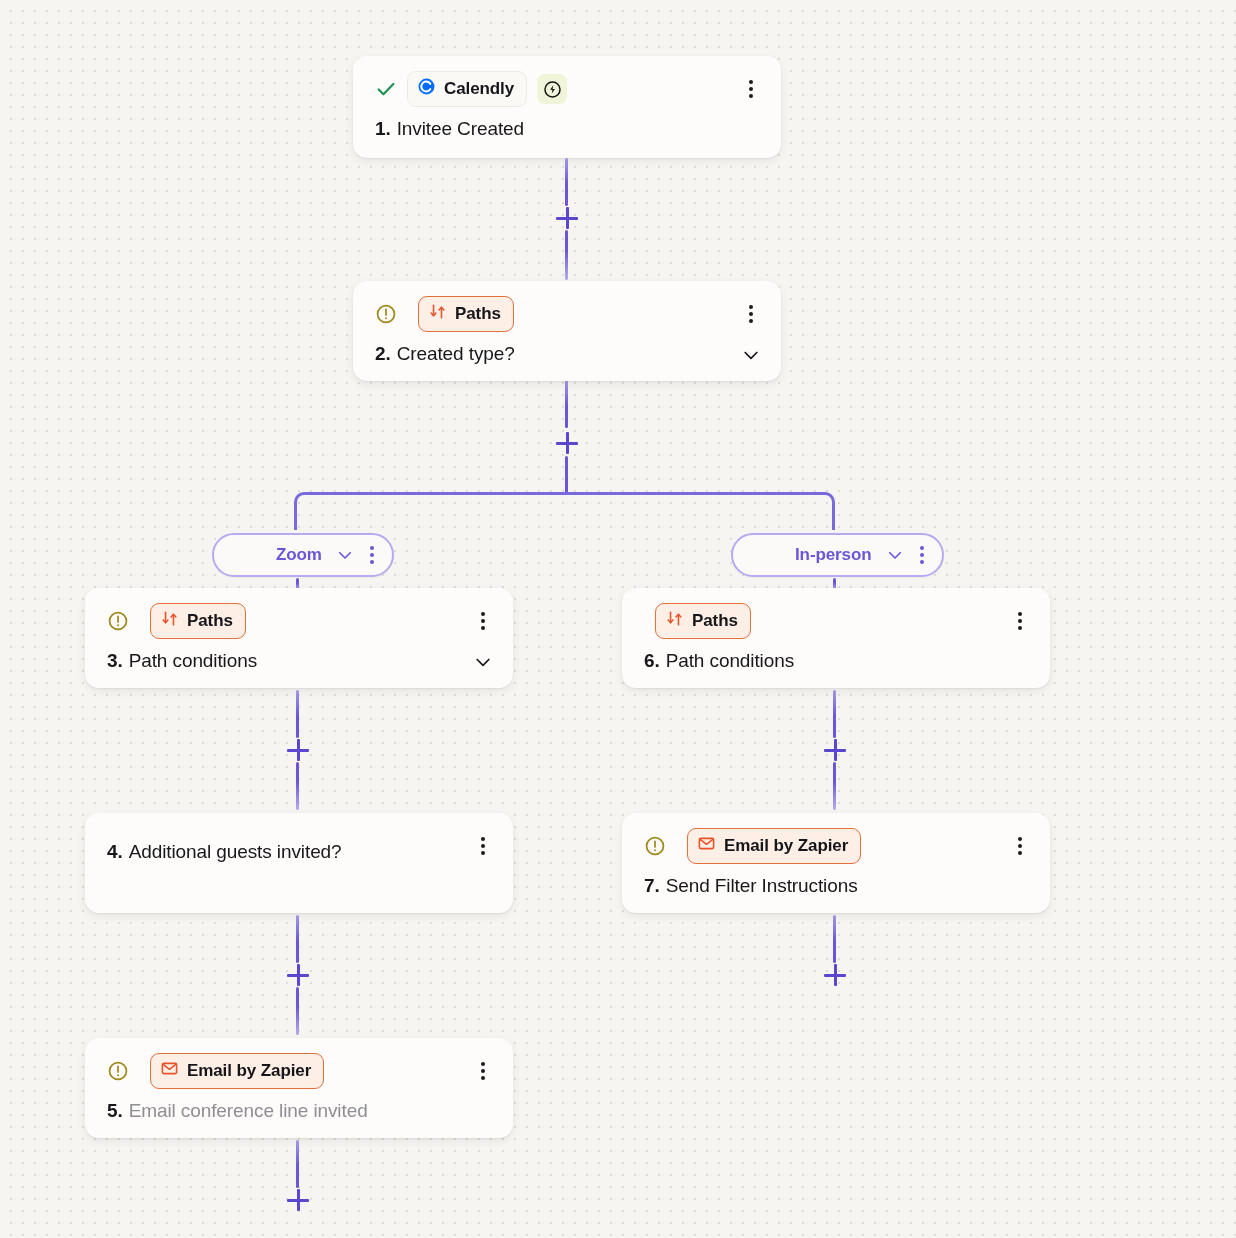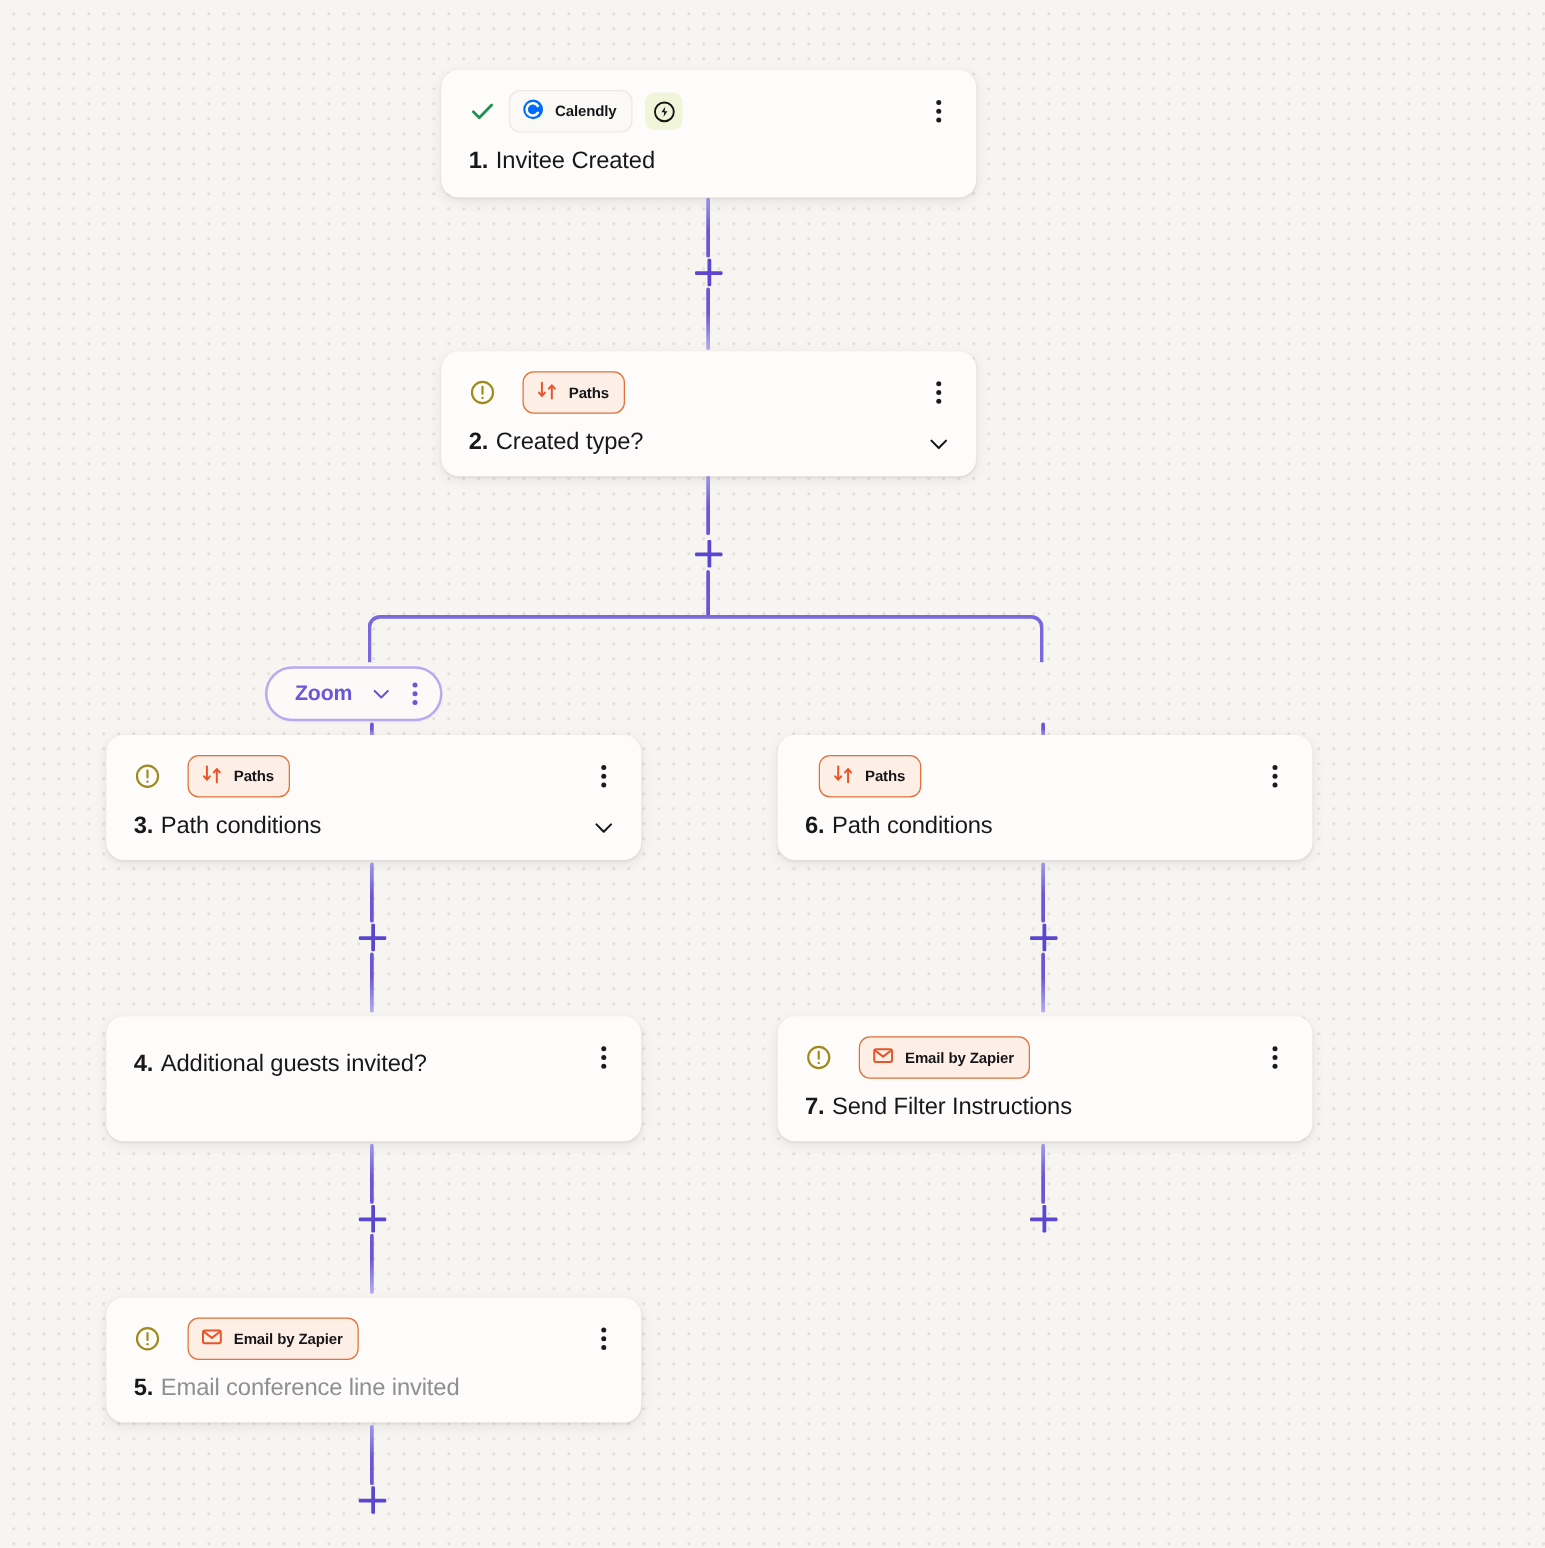--- a/index.html
+++ b/index.html
@@ -132,21 +132,21 @@
   }
   .chev svg { display: block; }
 
   
   .app-badge {
     display: inline-flex;
     align-items: center;
     gap: 8px;
     border-radius: 9px;
     padding: 5px 12px 5px 9px;
-    font-size: 12px;
+    font-size: 17px;
     font-weight: bold;
     color: #16161a;
     letter-spacing: -0.1px;
   }
   .badge-plain {
     background: #faf9f6;
     border: 1px solid #eceae3;
   }
   .badge-orange {
     background: #fdeee6;
@@ -177,20 +177,21 @@
     border: 2px solid #b9aaf0;
     border-radius: 24px;
     cursor: pointer;
     box-shadow: 0 1px 2px rgba(25,20,10,0.04);
   }
   .path-pill .pname {
     font-size: 17px;
     font-weight: bold;
     color: #6a56d6;
     letter-spacing: -0.1px;
+    margin-left: 40px;
   }
   .path-pill .pchev { display:flex; cursor: pointer; }
   .path-pill .pkebab {
     display: flex; flex-direction: column; gap: 3px;
     align-items: center; cursor: pointer; padding: 2px;
   }
   .path-pill .pkebab i {
     width: 4px; height: 4px; border-radius: 50%;
     background: #6a56d6;
   }
@@ -311,20 +312,33 @@
           <path d="M5 9l7 7 7-7"></path>
         </svg>
     </span>
     <span class="pkebab">
         <i></i>
         <i></i>
         <i></i>
       </span>
   </div>
 
+  <div class="path-pill" style="left:731px; top:533px;">
+    <span class="pname">In-person</span>
+    <span class="pchev">
+      <svg width="18" height="18" viewBox="0 0 24 24" fill="none" stroke="#6a56d6" stroke-width="2.2" stroke-linecap="round" stroke-linejoin="round">
+          <path d="M5 9l7 7 7-7"></path>
+        </svg>
+    </span>
+    <span class="pkebab">
+        <i></i>
+        <i></i>
+        <i></i>
+      </span>
+  </div>
 
   <div class="card" style="left:85px; top:588px; width:428px; height:100px;">
     <div class="card-top">
       <span class="warn">
         <svg width="22" height="22" viewBox="0 0 24 24" fill="none" stroke="#a08a1e" stroke-width="1.9">
           <circle cx="12" cy="12" r="9.2"></circle>
             <path d="M12 7v6" stroke-linecap="round"></path>
             <circle cx="12" cy="16.7" r="1.05" fill="#a08a1e" stroke="none"></circle>
         </svg>
       </span>

